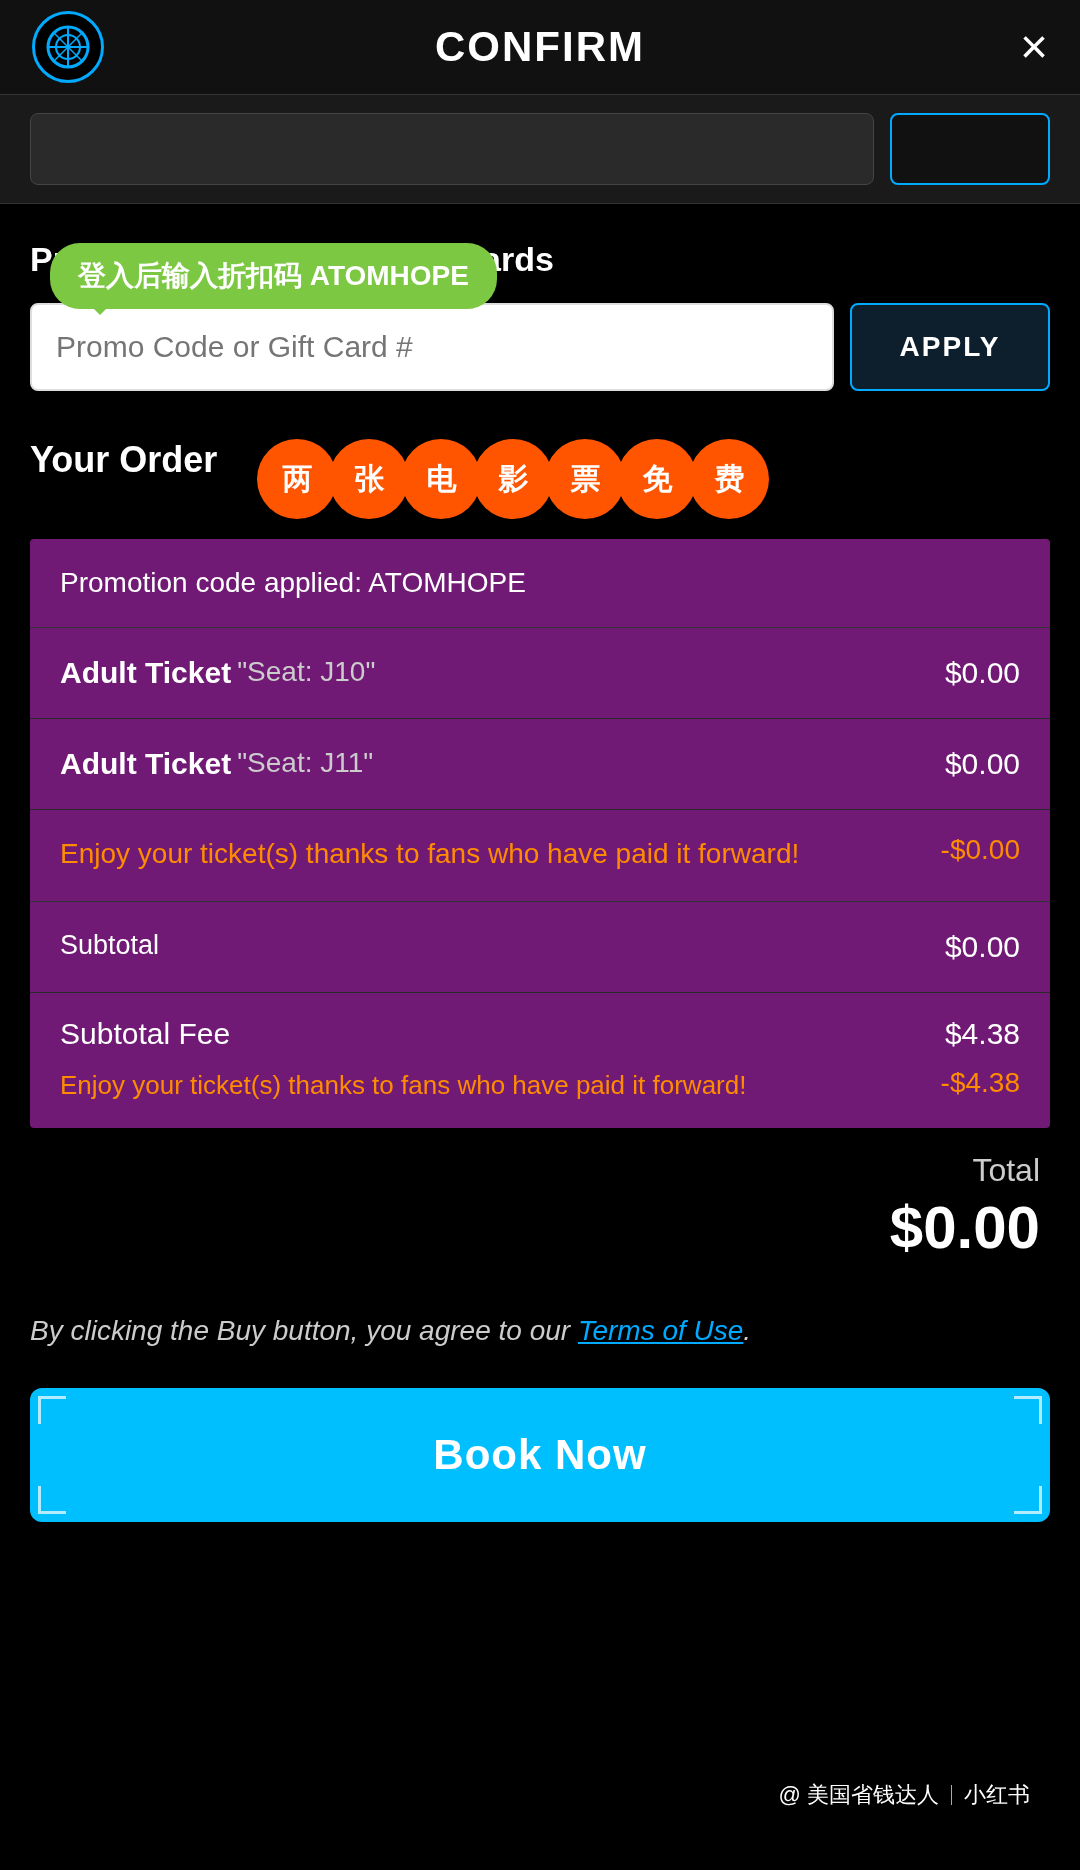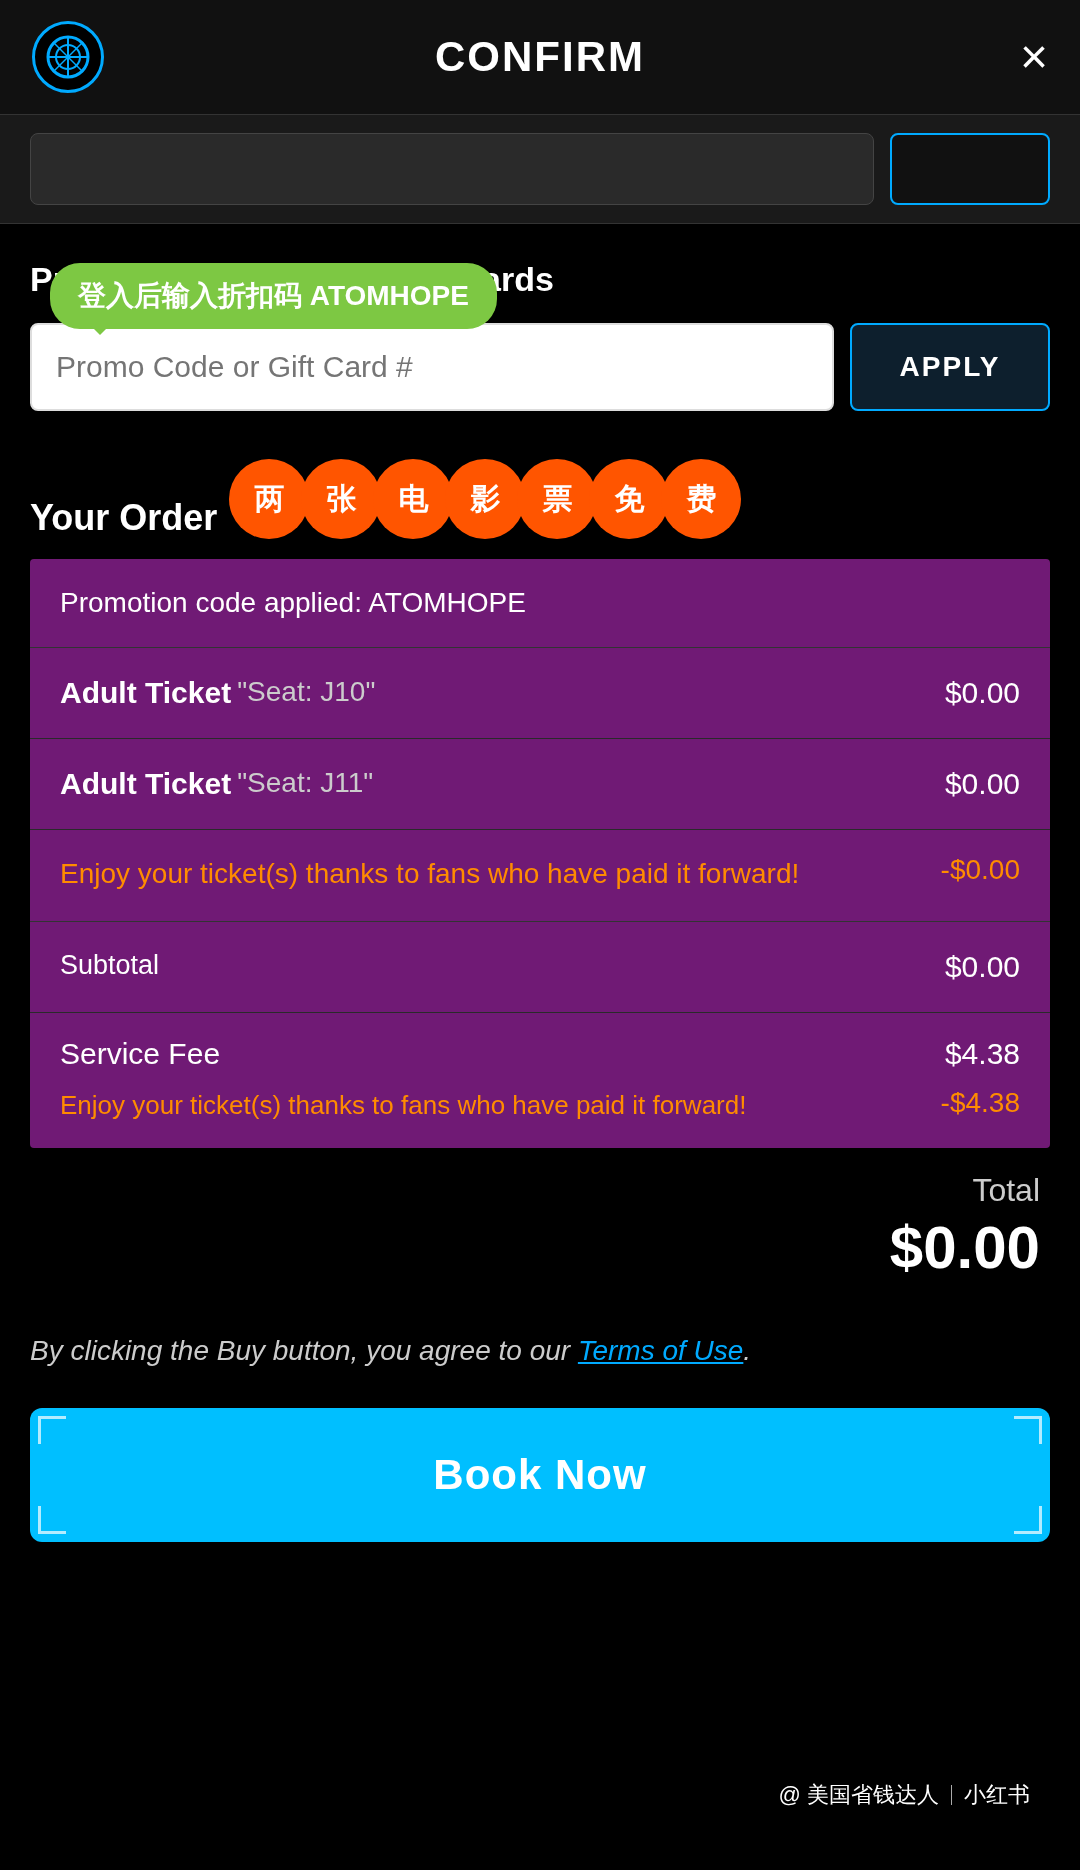--- a/index.html
+++ b/index.html
@@ -14,21 +14,21 @@
       overflow-x: hidden;
     }
 
     
     .header {
       display: flex;
       align-items: center;
       justify-content: space-between;
       background: #111;
       padding: 0 32px;
-      height: 115px;
+      height: 95px;
       border-bottom: 1px solid #333;
       position: relative;
     }
 
     .logo-circle {
       width: 72px;
       height: 72px;
       border-radius: 50%;
       border: 3px solid #00aaff;
       display: flex;
@@ -156,22 +156,22 @@
       font-size: 28px;
       font-weight: 700;
       letter-spacing: 2px;
       cursor: pointer;
     }
 
     
     .order-header {
       padding: 24px 30px 0;
       display: flex;
-      align-items: flex-end;
-      gap: 12px;
+      align-items: flex-start;
+      gap: 40px;
       position: relative;
     }
 
     .order-title {
       font-size: 36px;
       font-weight: 700;
       color: #fff;
     }
 
     .free-badge-container {
@@ -524,21 +524,21 @@
     <span class="discount-amount">-$0.00</span>
   </div>
 
   <div class="subtotal-row">
     <span class="subtotal-label">Subtotal</span>
     <span class="subtotal-value">$0.00</span>
   </div>
 
   <div class="service-fee-section">
     <div class="service-fee-row">
-      <span class="service-fee-label">Service Fee</span>
+      <span class="service-fee-label">Subtotal Fee</span>
       <span class="service-fee-value">$4.38</span>
     </div>
     <div class="service-fee-discount">
       <span class="service-fee-discount-text">Enjoy your ticket(s) thanks to fans who have paid it forward!</span>
       <span class="service-fee-discount-amount">-$4.38</span>
     </div>
   </div>
 
 </div>
 

